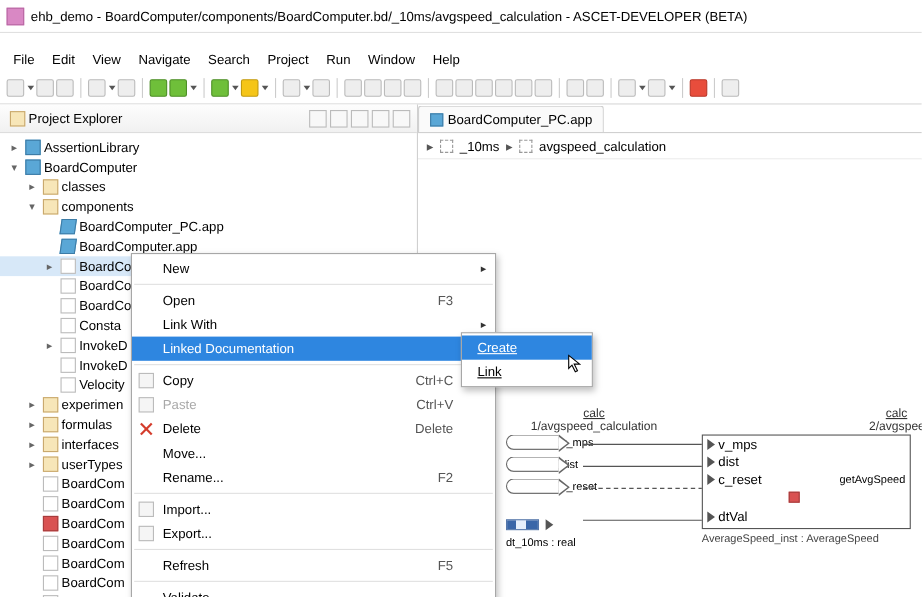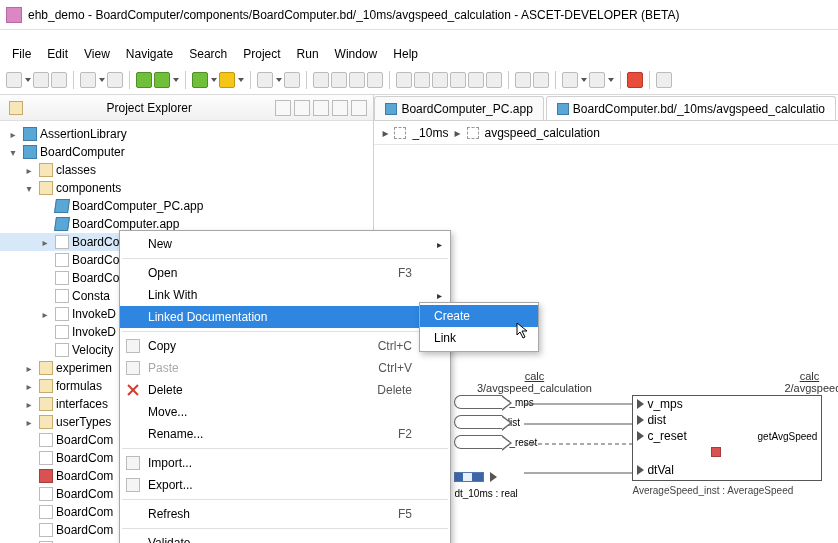--- a/index.html
+++ b/index.html
@@ -11,21 +11,21 @@
   .toolbar { height: 30px; border-bottom: 1px solid #d8d8d8; display:flex; align-items:center; padding:0 6px; gap:2px; }
   .tbtn { width:16px; height:16px; display:inline-block; border:1px solid #bbb; background:#eee; border-radius:2px; }
   .tbtn.green { background:#6fbf3a; border-color:#4e8f27;}
   .tbtn.yellow { background:#f5c518; border-color:#c29a10;}
   .tbtn.red { background:#e84d3c; border-color:#b9382a;}
   .tsep { width:1px; height:18px; background:#ccc; margin:0 4px; }
   .dropcaret{ width:0;height:0;border-left:3px solid transparent;border-right:3px solid transparent;border-top:4px solid #555; display:inline-block; margin-left:1px; vertical-align:middle;}
   .workspace { position: relative; height: calc(543px - 30px - 22px - 30px); display: flex; }
   
   .explorer { width: 380px; border-right: 1px solid #d0d0d0; }
-  .exp-header { height: 26px; background: linear-gradient(#fdfdfd,#f1f1f1); border-bottom: 1px solid #ddd; display:flex; align-items:center; padding:0 6px;text-align:center;}
+  .exp-header { height: 26px; background: linear-gradient(#fdfdfd,#f1f1f1); border-bottom: 1px solid #ddd; display:flex; align-items:center; padding:0 6px;}
   .exp-header .lbl { flex:1; }
   .exp-header .hbtn{ width:16px; height:16px; border:1px solid #bbb; margin-left:3px; display:inline-block; background:#f8f8f8;}
   .tree { padding: 4px 0; }
   .node { display:flex; align-items:center; height:18px; padding-left:6px; white-space:nowrap; overflow:hidden;}
   .tw { width:14px; text-align:center; color:#666; font-size:10px;}
   .ficon{ width:14px;height:14px; margin:0 3px; display:inline-block; border:1px solid #c9a96e; background:#f7e6b8;}
   .ficon.pkg{ background:#f7e6b8; }
   .ficon.prj{ background:#5aa7d6; border-color:#3d7ca6;}
   .ficon.app{ background:#5aa7d6; border-color:#3d7ca6; transform: skew(-8deg);} 
   .ficon.file{ background:#fff; border-color:#bbb;}
@@ -60,21 +60,21 @@
   .ctxitem .sub{ position:absolute; right:8px; font-size:10px; color:#333;}
   .ctxitem.hi{ background:#2e86e0; color:#fff;}
   .ctxitem.hi .sc,.ctxitem.hi .sub{ color:#fff;}
   .ctxitem.dis{ color:#a9a9a9;}
   .ctxsep{ height:1px; background:#e0e0e0; margin:3px 2px;}
   .ctxicon{ position:absolute; left:6px; width:14px; height:14px; border:1px solid #bbb; background:#f5f5f5;}
   .ctxicon.redx{ background:#fff; border:none;}
   .ctxicon.redx::before,.ctxicon.redx::after{ content:""; position:absolute; left:6px; top:0; width:2px; height:14px; background:#d43c2c;}
   .ctxicon.redx::before{ transform:rotate(45deg);} .ctxicon.redx::after{ transform:rotate(-45deg);}
   .submenu{ left:100%; top:72px; width:120px;}
-  .submenu .ctxitem{ padding:0 14px 0 14px;}
+  .submenu .ctxitem{ padding:0 14px 0 14px;text-decoration:underline;}
   .submenu .ctxitem.hi{ background:#2e86e0; color:#fff;}
   .cursor{ position:absolute; width:14px; height:18px; pointer-events:none;}
   .cursor svg{ display:block;}
   .dtbar{ width:30px; height:10px; border:1px solid #5577aa; background:linear-gradient(90deg,#3b67a8 0 30%,#e8f0fb 30% 60%,#3b67a8 60%);} 
 </style>
 </head>
 <body>
 
 <div class="titlebar">
   <span class="icon"></span>
@@ -276,38 +276,34 @@
         </div>
       </div>
   </div>
 
   <div class="editors">
     <div class="tabs">
       <div class="tab">
           <span class="ti"></span>
           <span>BoardComputer_PC.app</span>
         </div>
-      <div class="tab active">
-          <span class="ti"></span>
-          <span>BoardComputer.bd/_10ms/avgspeed_calculatio</span>
-        </div>
     </div>
     <div class="crumb">
       <span style="color:#555">▸</span>
       <span class="ci"></span>
       <span>_10ms</span>
       <span style="color:#555">▸</span>
       <span class="ci"></span>
       <span>avgspeed_calculation</span>
     </div>
     <div class="canvas">
 
       <div class="block" style="left:80px; top:225px; width:160px;">
         <div class="blk-title">calc</div>
-        <div class="blk-sub">3/avgspeed_calculation</div>
+        <div class="blk-sub">1/avgspeed_calculation</div>
         <div class="port">
             <div class="port-shape"></div>
             <span class="port-label">v_mps</span>
           </div>
         <div class="port" style="margin-top:4px;">
             <div class="port-shape"></div>
             <span class="port-label">dist</span>
           </div>
         <div class="port" style="margin-top:4px;">
             <div class="port-shape"></div>

